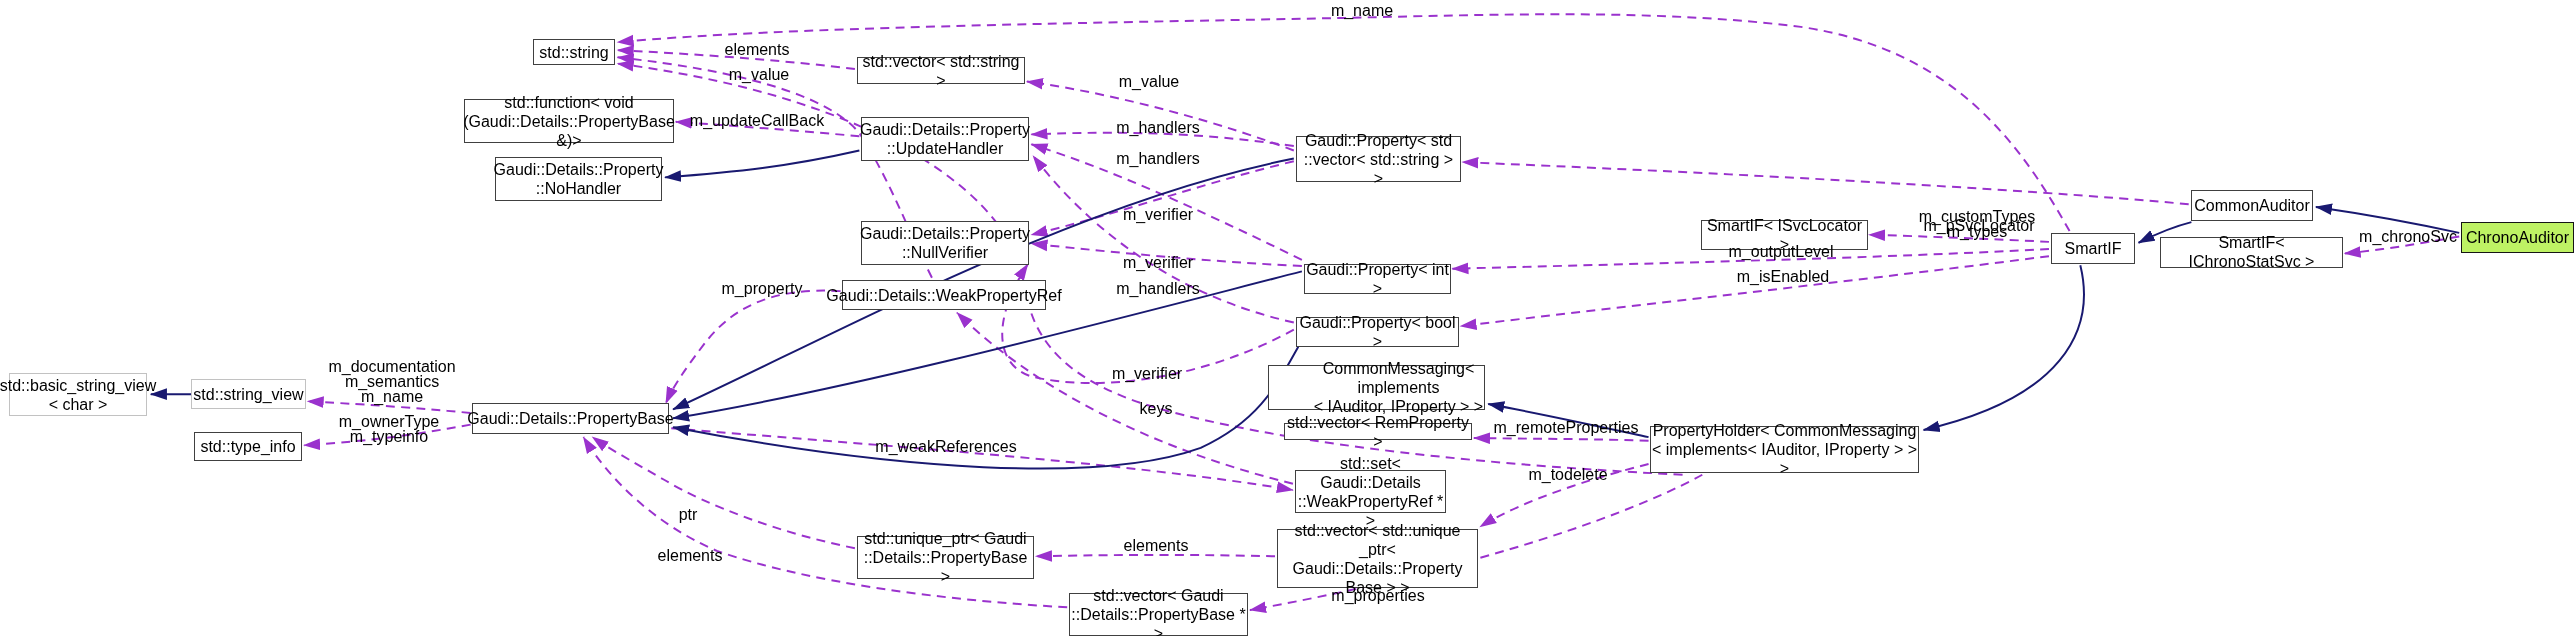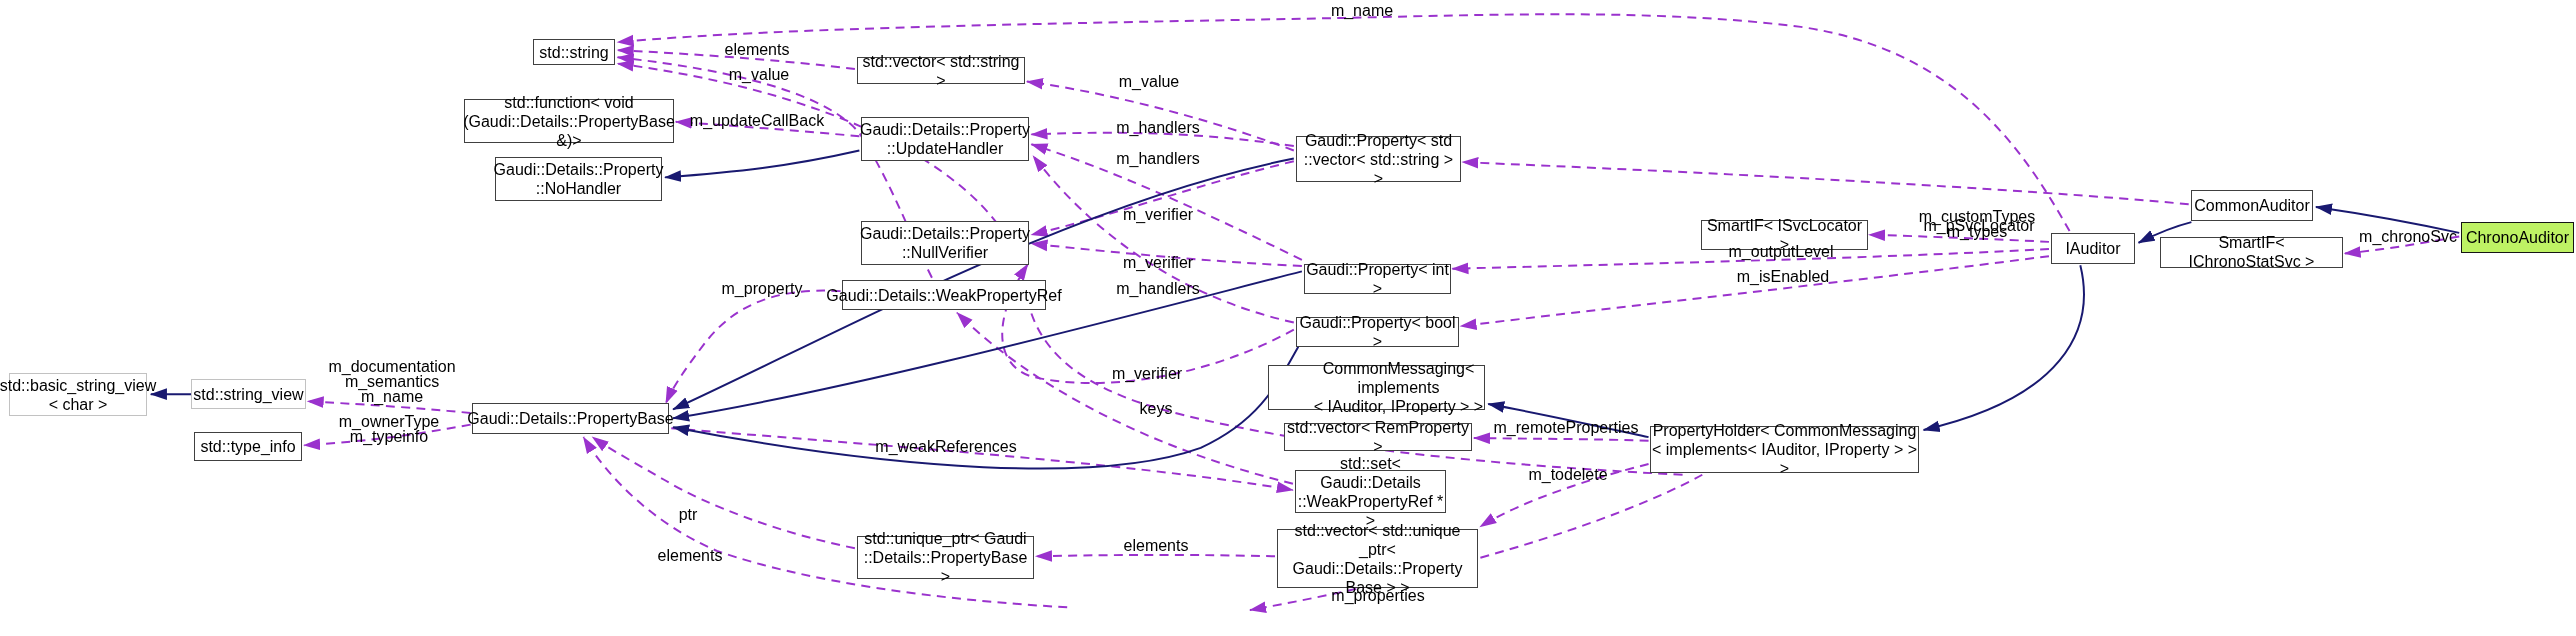--- a/index.html
+++ b/index.html
@@ -84,37 +84,39 @@
     <div class="node" style="left: 1296px; top: 136px; width: 165px; height: 46px;">Gaudi::Property&lt; std
 ::vector&lt; std::string &gt; &gt;</div>
     <div class="node" style="left: 861px; top: 221px; width: 168px; height: 44px;">Gaudi::Details::Property
 ::NullVerifier</div>
     <div class="node" style="left: 842px; top: 280px; width: 204px; height: 30px;">Gaudi::Details::WeakPropertyRef</div>
     <div class="node" style="left: 1304px; top: 264px; width: 147px; height: 30px;">Gaudi::Property&lt; int &gt;</div>
     <div class="node" style="left: 1701px; top: 220px; width: 167px; height: 30px;">SmartIF&lt; ISvcLocator &gt;</div>
     <div class="node" style="left: 1296px; top: 317px; width: 163px; height: 30px;">Gaudi::Property&lt; bool &gt;</div>
     <div class="node" style="left: 1268px; top: 365px; width: 217px; height: 45px; padding-left: 44px;">CommonMessaging&lt; implements
 &lt; IAuditor, IProperty &gt; &gt;</div>
-    <div class="node" style="left: 1284px; top: 423px; width: 188px; height: 28px;">std::vector&lt; RemProperty &gt;</div>
+    <div class="node" style="left: 1284px; top: 423px; width: 188px; height: 17px;">std::vector&lt; RemProperty &gt;</div>
     <div class="node" style="left: 1650px; top: 426px; width: 269px; height: 47px;">PropertyHolder&lt; CommonMessaging
 &lt; implements&lt; IAuditor, IProperty &gt; &gt; &gt;</div>
     <div class="node" style="left: 1295px; top: 470px; width: 151px; height: 43px;">std::set&lt; Gaudi::Details
 ::WeakPropertyRef * &gt;</div>
     <div class="node" style="left: 857px; top: 536px; width: 177px; height: 43px;">std::unique_ptr&lt; Gaudi
 ::Details::PropertyBase &gt;</div>
     <div class="node" style="left: 1277px; top: 529px; width: 201px; height: 59px;">std::vector&lt; std::unique
 _ptr&lt; Gaudi::Details::Property
 Base &gt; &gt;</div>
+    <div class="node" style="left: 1069px; top: 593px; width: 179px; height: 43px;">std::vector&lt; Gaudi
+::Details::PropertyBase * &gt;</div>
     <div class="node external" style="left: 9px; top: 373px; width: 138px; height: 43px;">std::basic_string_view
 &lt; char &gt;</div>
     <div class="node external" style="left: 191px; top: 379px; width: 115px; height: 30px;">std::string_view</div>
     <div class="node" style="left: 472px; top: 403px; width: 197px; height: 30.5px;">Gaudi::Details::PropertyBase</div>
     <div class="node" style="left: 194px; top: 432px; width: 108px; height: 29px;">std::type_info</div>
     <div class="node" style="left: 2191px; top: 190px; width: 122px; height: 30.5px;">CommonAuditor</div>
-    <div class="node" style="left: 2051px; top: 233px; width: 84px; height: 30.5px;">IAuditor</div>
+    <div class="node" style="left: 2051px; top: 233px; width: 84px; height: 30.5px;">SmartIF</div>
     <div class="node" style="left: 2160px; top: 237px; width: 183px; height: 30.5px;">SmartIF&lt; IChronoStatSvc &gt;</div>
     <div class="node highlight" style="left: 2461px; top: 222px; width: 113px; height: 30.5px;">ChronoAuditor</div>
     <div class="elabel" style="left: 1362px; top: 10.8px;">m_name</div>
     <div class="elabel" style="left: 757px; top: 50px;">elements</div>
     <div class="elabel" style="left: 759px; top: 75px;">m_value</div>
     <div class="elabel" style="left: 1149px; top: 82px;">m_value</div>
     <div class="elabel" style="left: 757px; top: 121px;">m_updateCallBack</div>
     <div class="elabel" style="left: 1158px; top: 128px;">m_handlers</div>
     <div class="elabel" style="left: 1158px; top: 159px;">m_handlers</div>
     <div class="elabel" style="left: 1158px; top: 215px;">m_verifier</div>

